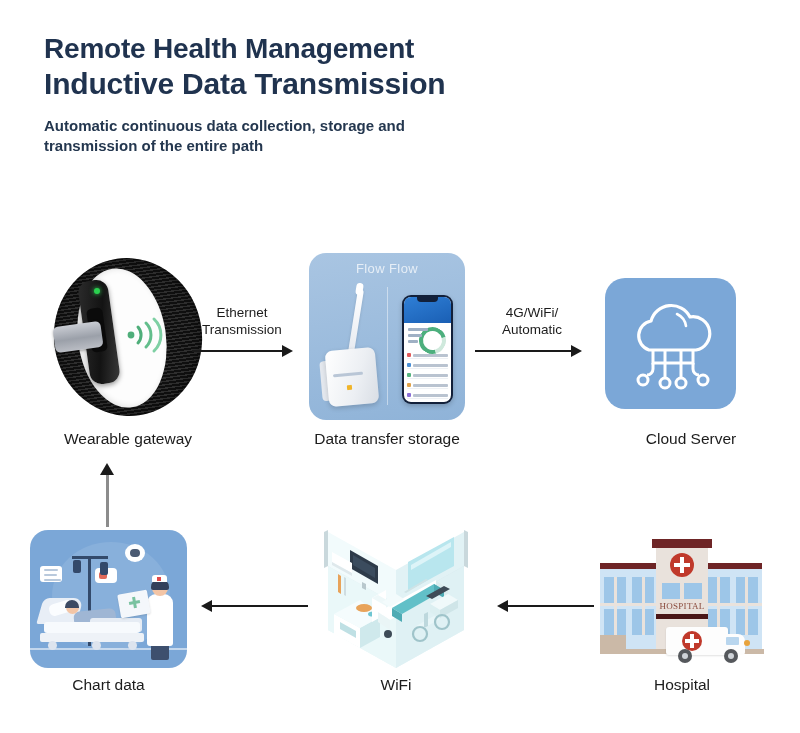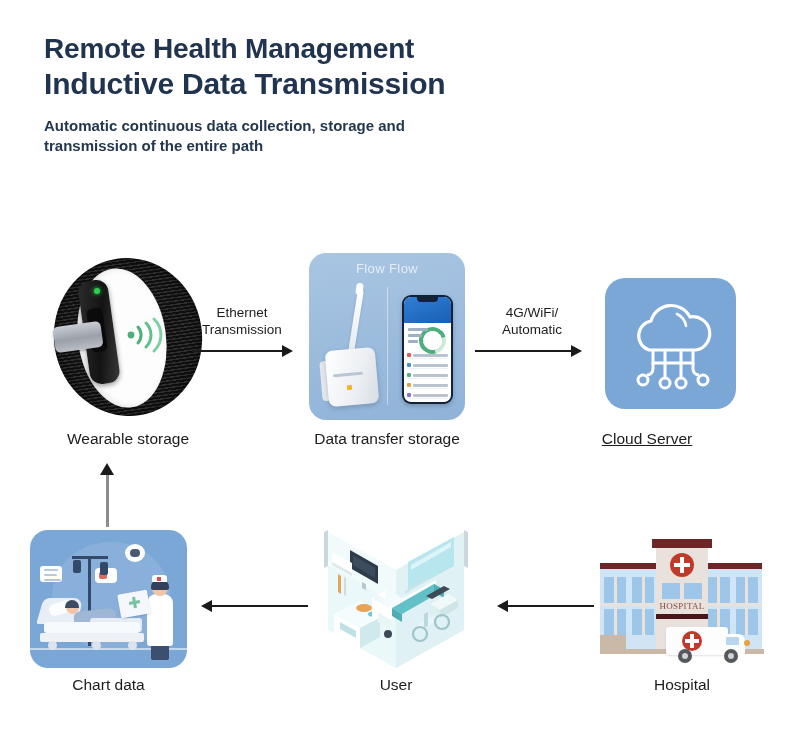--- a/index.html
+++ b/index.html
@@ -343,21 +343,21 @@
   <div class="band-clasp"></div>
   <div class="band-signal">
     <svg viewBox="0 0 46 42" width="46" height="42">
       <circle cx="9" cy="21" r="3.4" fill="#4fae7a"></circle>
       <path d="M16 13 A12 12 0 0 1 16 29" stroke="#4fae7a" stroke-width="3" fill="none" stroke-linecap="round"></path>
       <path d="M24 9 A17 17 0 0 1 24 33" stroke="#63be8c" stroke-width="3" fill="none" stroke-linecap="round"></path>
       <path d="M32 5 A22 22 0 0 1 32 37" stroke="#7fd0a4" stroke-width="3" fill="none" stroke-linecap="round"></path>
     </svg>
   </div>
 </div>
-<div class="node-label" style="left:48px; top:430px; width:160px;">Wearable storage</div>
+<div class="node-label" style="left:48px; top:430px; width:160px;">Wearable gateway</div>
 
 <div class="arrow-label" style="left:188px; top:305px; width:108px;">
   <div>Ethernet</div>
   <div>Transmission</div>
 </div>
 <div class="arrow-h" style="left:192px; top:350px; width:92px;"></div>
 <div class="arrow-head-r" style="left:282px; top:345px;"></div>
 
 <div class="node gw-card">
   <div class="gw-watermark">Flow Flow</div>
@@ -424,21 +424,21 @@
       <path d="M74 69 v6 a6 6 0 0 0 6 6" fill="none" stroke="#ffffff" stroke-width="3"></path>
       <path d="M46 57 v26" fill="none" stroke="#ffffff" stroke-width="3"></path>
       <path d="M62 57 v26" fill="none" stroke="#ffffff" stroke-width="3"></path>
       <circle cx="24" cy="86" r="5" fill="none" stroke="#ffffff" stroke-width="3"></circle>
       <circle cx="46" cy="89" r="5" fill="none" stroke="#ffffff" stroke-width="3"></circle>
       <circle cx="62" cy="89" r="5" fill="none" stroke="#ffffff" stroke-width="3"></circle>
       <circle cx="84" cy="86" r="5" fill="none" stroke="#ffffff" stroke-width="3"></circle>
     </svg>
   </div>
 </div>
-<div class="node-label" style="left:576px; top:430px; width:142px;text-decoration:underline;">Cloud Server</div>
+<div class="node-label" style="left:620px; top:430px; width:142px;">Cloud Server</div>
 
 <div class="arrow-v" style="left:106px; top:475px; height:52px;"></div>
 <div class="arrow-head-u" style="left:100px; top:463px;"></div>
 
 <div class="node ud-card">
   <div class="ud-circle"></div>
   <div class="ud-floor"></div>
 
   <div class="ud-bub1">
       <span></span>
@@ -545,21 +545,21 @@
     <polygon points="142,78 142,86 124,96 124,88" fill="#cfe5e8"></polygon>
 
     <polygon points="100,104 118,94 124,97 106,107" fill="#e8f6f8"></polygon>
     <circle cx="104" cy="112" r="7" fill="none" stroke="#9fc4ca" stroke-width="2.2"></circle>
     <circle cx="126" cy="100" r="7" fill="none" stroke="#9fc4ca" stroke-width="2.2"></circle>
     <polygon points="108,92 112,90 112,104 108,106" fill="#bdd8dd"></polygon>
 
     <polygon points="110,74 128,64 134,67 116,77" fill="#3e4b57"></polygon>
   </svg>
 </div>
-<div class="node-label" style="left:316px; top:676px; width:160px;">User</div>
+<div class="node-label" style="left:316px; top:676px; width:160px;">WiFi</div>
 
 <div class="arrow-h" style="left:508px; top:605px; width:86px;"></div>
 <div class="arrow-head-l" style="left:497px; top:600px;"></div>
 
 <div class="node hosp">
   <div class="hosp-roof-l"></div>
   <div class="hosp-roof-r"></div>
   <div class="hosp-wing-l"></div>
   <div class="hosp-wing-r"></div>
 

